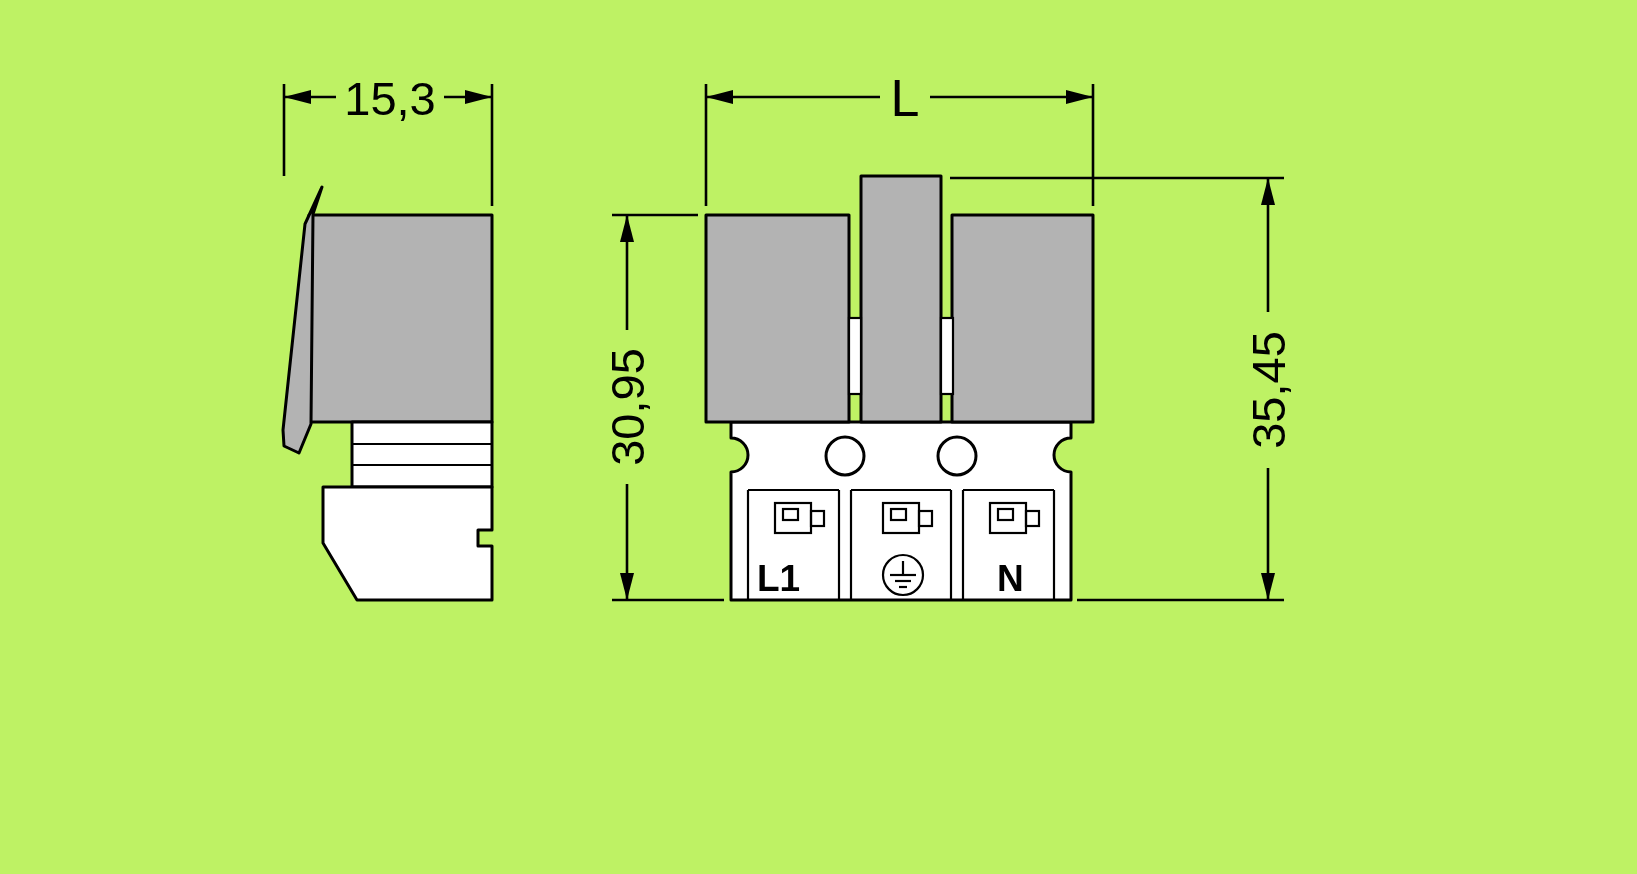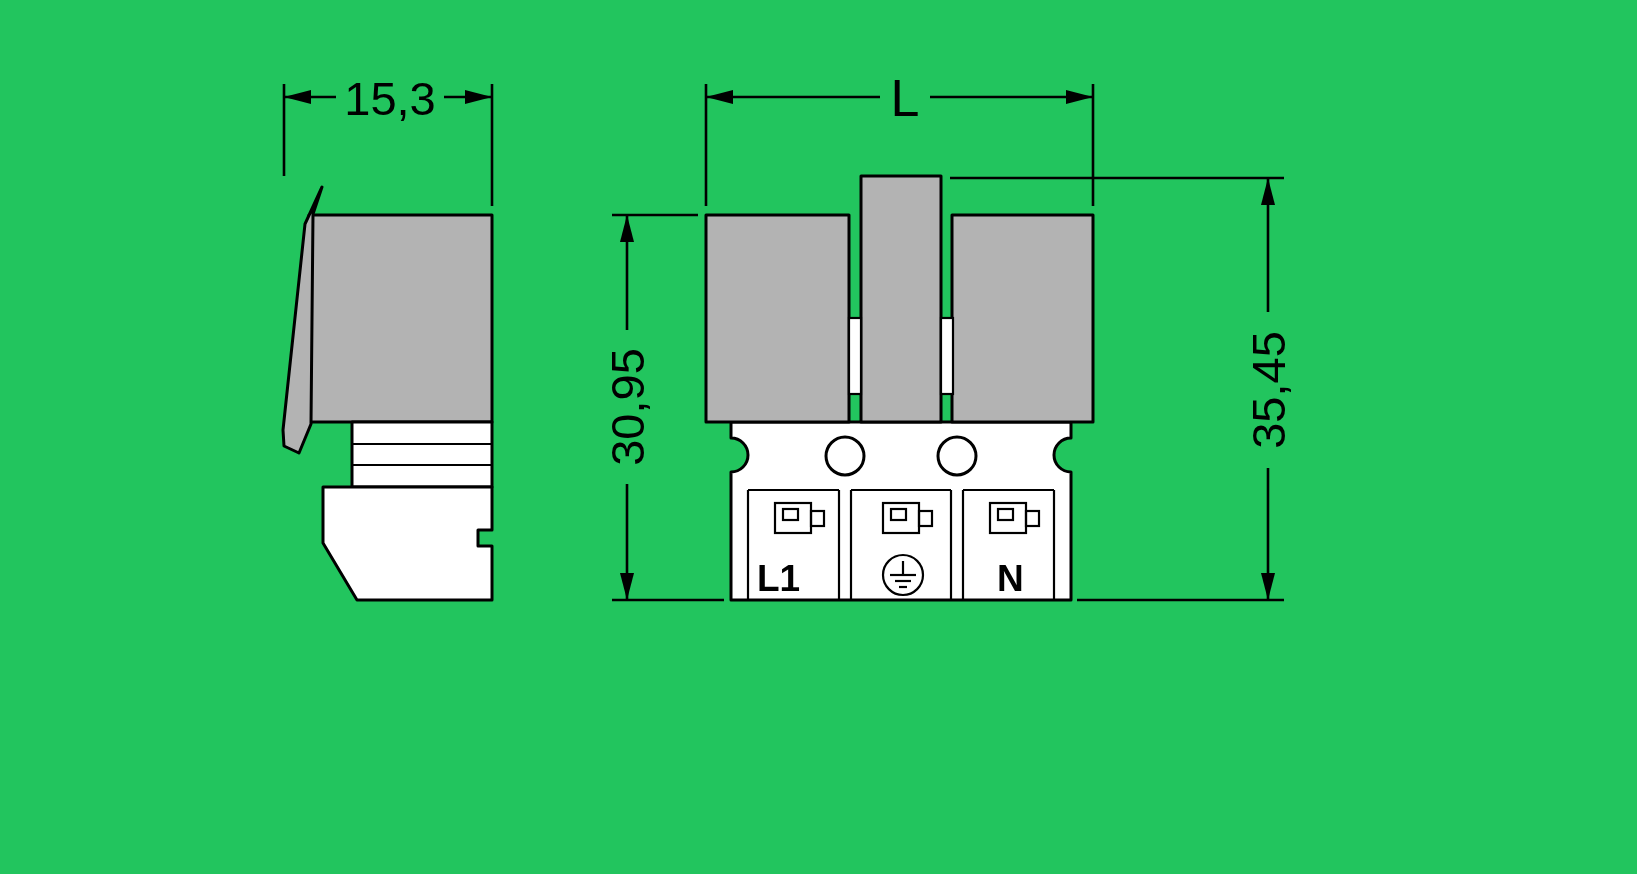--- a/index.html
+++ b/index.html
@@ -5,21 +5,21 @@
   html, body {
     margin: 0;
     padding: 0;
     background: #ffffff;
     font-family: "Liberation Sans", sans-serif;
   }
   .canvas {
     position: relative;
     width: 1637px;
     height: 874px;
-    background: #22c55e;
+    background: #bef264;
     overflow: hidden;
   }
   svg { display: block; }
 
   
   .shape  { stroke: #000; stroke-width: 3; stroke-linejoin: round; stroke-linecap: butt; }
   .thin   { stroke: #000; stroke-width: 2.2; fill: none; }
   .dimln  { stroke: #000; stroke-width: 2.6; fill: none; }
   .white  { fill: #ffffff; }
   .arrow  { fill: #000; stroke: none; }

